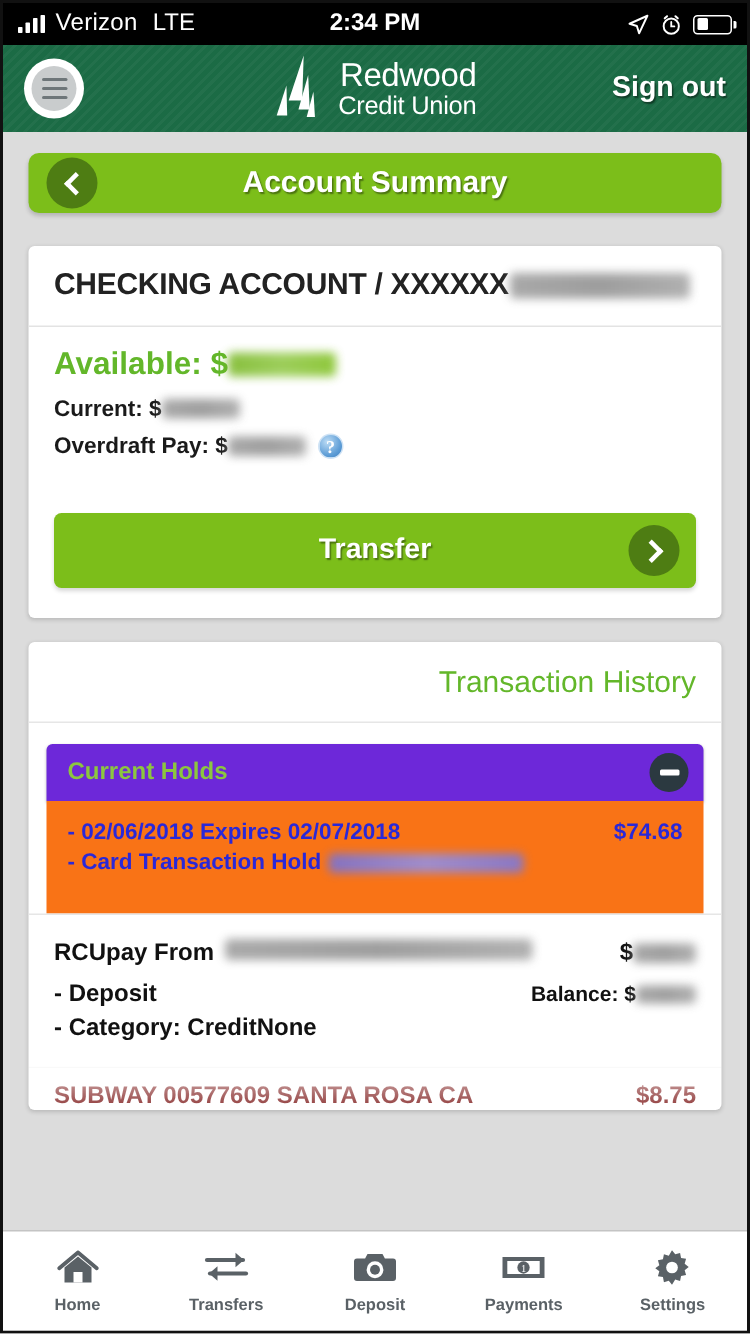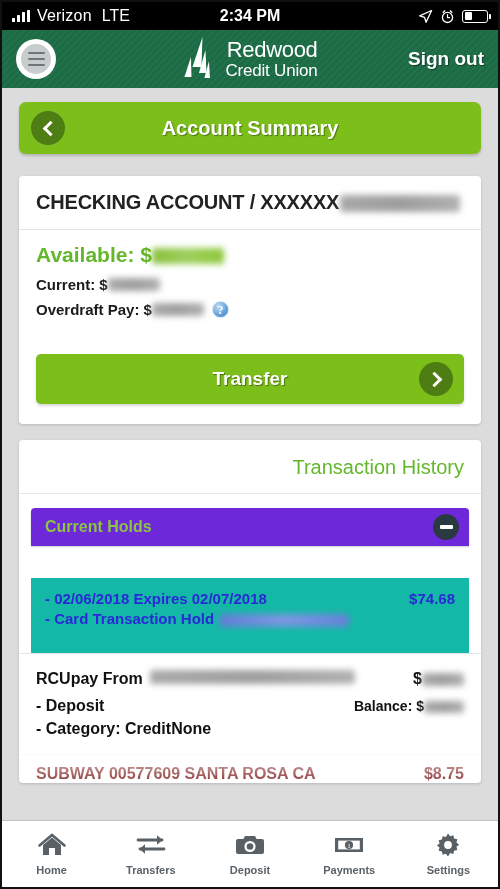--- a/index.html
+++ b/index.html
@@ -47,21 +47,21 @@
            display: flex; align-items: center; gap: 9px; text-align: right; }
   .brand-text { color: #fff; line-height: 1.02; }
   .brand-text .l1 { font-size: 22px; letter-spacing: -.3px; }
   .brand-text .l2 { font-size: 17px; letter-spacing: -.2px; }
   .signout { margin-left: auto; color: #fff; font-size: 19px; font-weight: bold;
              text-shadow: 1px 1px 1px rgba(0,0,0,.45); }
 
   
   .content { flex: 1 1 auto; overflow: hidden; padding: 14px 17px 0; position: relative; }
 
-  .pagebar { height: 52px; background: #7cbe1a; border-radius: 7px; display: flex;
+  .pagebar { height: 40px; background: #7cbe1a; border-radius: 7px; display: flex;
              align-items: center; padding: 0 12px; position: relative;
              box-shadow: 0 2px 3px rgba(0,0,0,.18); margin-bottom: 22px; text-decoration: underline; }
   .circ-btn { width: 34px; height: 34px; border-radius: 50%; background: #4e7d13;
               display: flex; align-items: center; justify-content: center; flex: 0 0 34px; }
   .chev { width: 11px; height: 11px; border-left: 3.4px solid #fff;
           border-bottom: 3.4px solid #fff; }
   .chev.left { transform: rotate(45deg); margin-left: 4px; }
   .chev.right { transform: rotate(-135deg); margin-right: 4px; }
   .pagebar-title { position: absolute; left: 0; right: 0; text-align: center;
                    color: #fff; font-size: 20px; font-weight: bold;
@@ -98,21 +98,21 @@
   .th-title { padding: 16px 17px 14px; font-size: 20px; font-weight: normal; color: #63b72a; text-align: right; }
   .th-body { border-top: 1px solid #e6e6e6; padding: 14px 12px 0; }
 
   .holds-bar { background: #6d28d9; border-radius: 4px 4px 0 0; height: 38px;
                display: flex; align-items: center; padding: 0 10px 0 14px;
                box-shadow: 0 1px 2px rgba(0,0,0,.2); }
   .holds-title { color: #8cc63f; font-size: 16px; font-weight: bold; }
   .minus-btn { margin-left: auto; width: 26px; height: 26px; border-radius: 50%;
                background: #2b3940; display: flex; align-items: center; justify-content: center; }
   .minus-btn span { display: block; width: 13px; height: 4px; background: #fff; border-radius: 1px; }
-  .holds-body { background: #14b8a6; padding: 12px 14px 26px; margin-top: 32px; }
+  .holds-body { background: #f97316; padding: 12px 14px 26px; }
   .hold-line { display: flex; align-items: baseline; color: #2a28d8;
                font-size: 15px; font-weight: bold; }
   .hold-amt { margin-left: auto; white-space: nowrap; }
   .hold-line2 { color: #2a28d8; font-size: 15px; font-weight: bold; margin-top: 3px; }
 
   .txn { padding: 16px 17px 14px; border-top: 1px solid #e6e6e6; }
   .txn-top { display: flex; align-items: baseline; font-size: 16px; font-weight: bold;
              color: #111; }
   .txn-amt { margin-left: auto; white-space: nowrap; }
   .txn-mid { display: flex; align-items: baseline; margin-top: 7px; }

